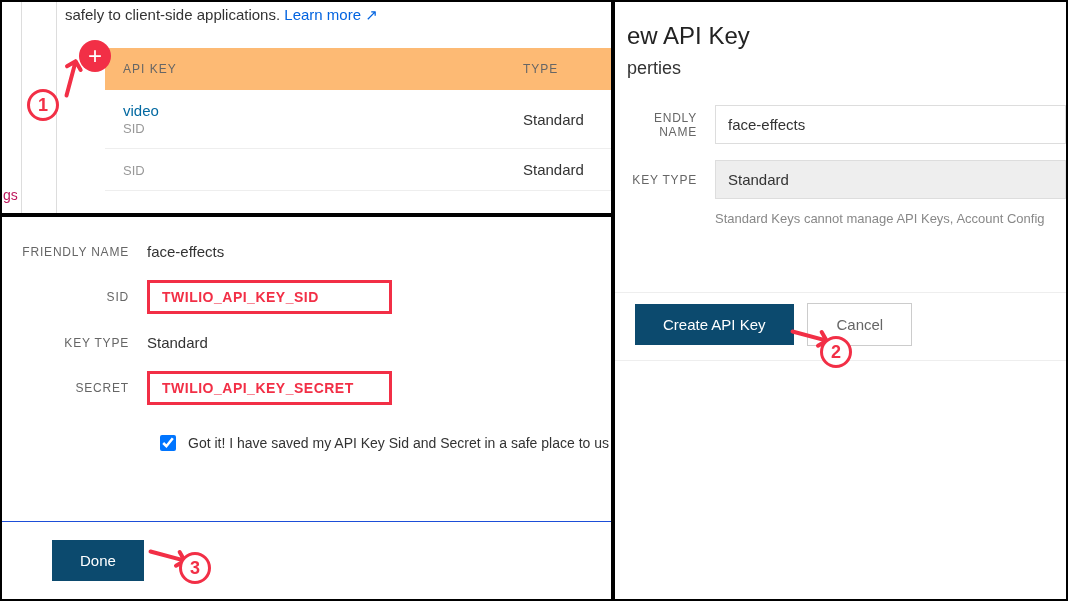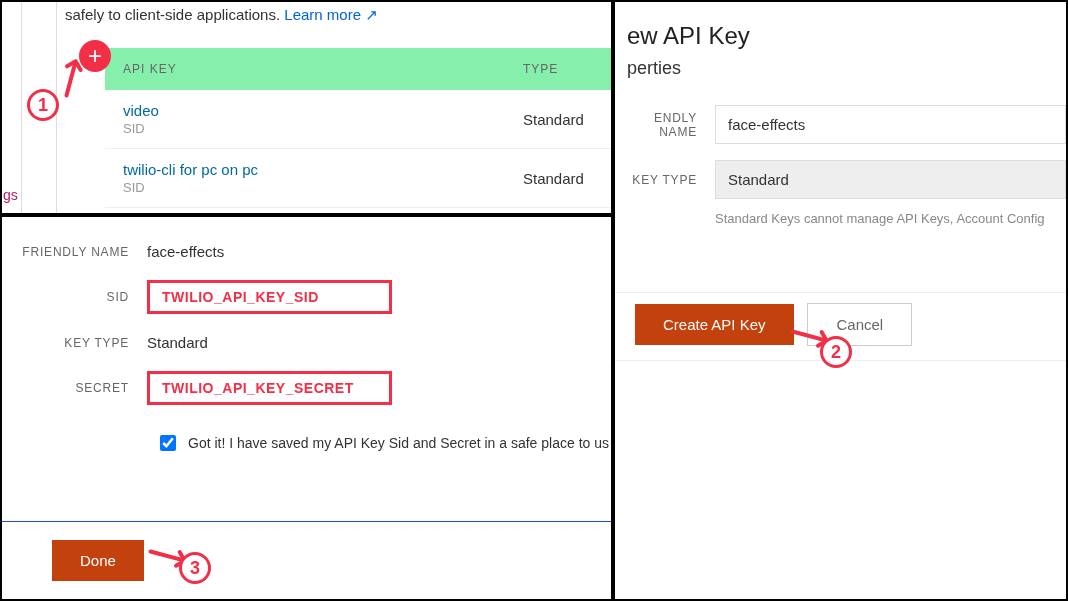--- a/index.html
+++ b/index.html
@@ -13,41 +13,41 @@
     .intro-text { position: absolute; left: 63px; top: 4px; font-size: 15px; color: #333; }
     .intro-text a { color: #0263e0; text-decoration: none; }
     
     .plus-badge { position: absolute; left: 77px; top: 38px; width: 32px; height: 32px; background: #f22f46; border-radius: 50%; display: flex; align-items: center; justify-content: center; color: #fff; font-size: 24px; font-weight: 300; z-index: 10; }
     
     .step-badge { position: absolute; width: 32px; height: 32px; border: 3px solid #f22f46; border-radius: 50%; background: #fff; display: flex; align-items: center; justify-content: center; color: #f22f46; font-weight: 800; font-size: 18px; z-index: 20; }
     .step1 { left: 27px; top: 89px; }
     .arrow1 { position: absolute; left: 52px; top: 55px; transform: rotate(-30deg); z-index: 15; }
     
     .key-table { position: absolute; left: 103px; top: 46px; width: 508px; }
-    .table-header { background: #86efac; padding: 14px 18px; display: flex; font-size: 12px; letter-spacing: 1px; color: #666; font-weight: 400; }
+    .table-header { background: #fdba74; padding: 14px 18px; display: flex; font-size: 12px; letter-spacing: 1px; color: #666; font-weight: 400; }
     .th-key { flex: 0 0 400px; }
     .th-type { flex: 1; }
     .table-row { padding: 12px 18px; display: flex; border-bottom: 1px solid #eee; align-items: center; }
     .row-left { flex: 0 0 400px; }
     .key-name { color: #0369a1; font-size: 15px; }
     .key-sid { color: #999; font-size: 13px; margin-top: 2px; }
     .key-type { color: #333; font-size: 15px; }
     
     
     .panel2 { left: 613px; top: 0; width: 455px; height: 601px; }
     .panel2-title { font-size: 24px; font-weight: 400; color: #222; padding: 20px 0 8px 12px; }
     .panel2-subtitle { font-size: 18px; color: #333; padding: 0 0 18px 12px; }
     .form-row { display: flex; align-items: center; padding: 8px 0 8px 0; }
     .form-label { width: 100px; text-align: right; font-size: 12px; letter-spacing: 0.8px; color: #666; padding-right: 18px; }
     .form-input { flex: 1; background: #fff; border: 1px solid #ddd; padding: 10px 12px; font-size: 15px; color: #333; }
     .form-select { flex: 1; background: #eee; border: 1px solid #ddd; padding: 10px 12px; font-size: 15px; color: #333; }
     .form-note { font-size: 13px; color: #888; padding: 4px 0 0 100px; }
     
     .panel2-actions { position: absolute; left: 0; top: 290px; width: 100%; padding: 10px 0 14px 20px; border-top: 1px solid #eee; border-bottom: 1px solid #eee; }
-    .btn-primary { background: #c2410c; color: #fff; border: none; padding: 12px 28px; font-size: 15px; cursor: pointer; }
+    .btn-primary { background: #0c4a6e; color: #fff; border: none; padding: 12px 28px; font-size: 15px; cursor: pointer; }
     .btn-secondary { background: #fff; color: #666; border: 1px solid #ccc; padding: 12px 28px; font-size: 15px; cursor: pointer; margin-left: 10px; }
     
     .step2 { left: 820px; top: 336px; }
     .arrow2 { position: absolute; left: 793px; top: 317px; transform: rotate(150deg) scaleX(-1); z-index: 15; }
     
     
     .panel3 { left: 0; top: 215px; width: 613px; height: 386px; }
     .detail-row { display: flex; align-items: center; padding: 10px 0; }
     .detail-label { width: 145px; text-align: right; font-size: 12px; letter-spacing: 0.8px; color: #666; padding-right: 18px; }
     .detail-value { font-size: 15px; color: #333; }
@@ -88,21 +88,20 @@
     </div>
     <div class="table-row">
       <div class="row-left">
         <div class="key-name">video</div>
         <div class="key-sid">SID</div>
       </div>
       <div class="key-type">Standard</div>
     </div>
     <div class="table-row">
       <div class="row-left">
-        <div class="key-name">twilio-cli for pc on pc</div>
         <div class="key-sid">SID</div>
       </div>
       <div class="key-type">Standard</div>
     </div>
   </div>
 </div>
 
 <div class="panel panel2">
   <div class="panel2-title">ew API Key</div>
   <div class="panel2-subtitle">perties</div>

